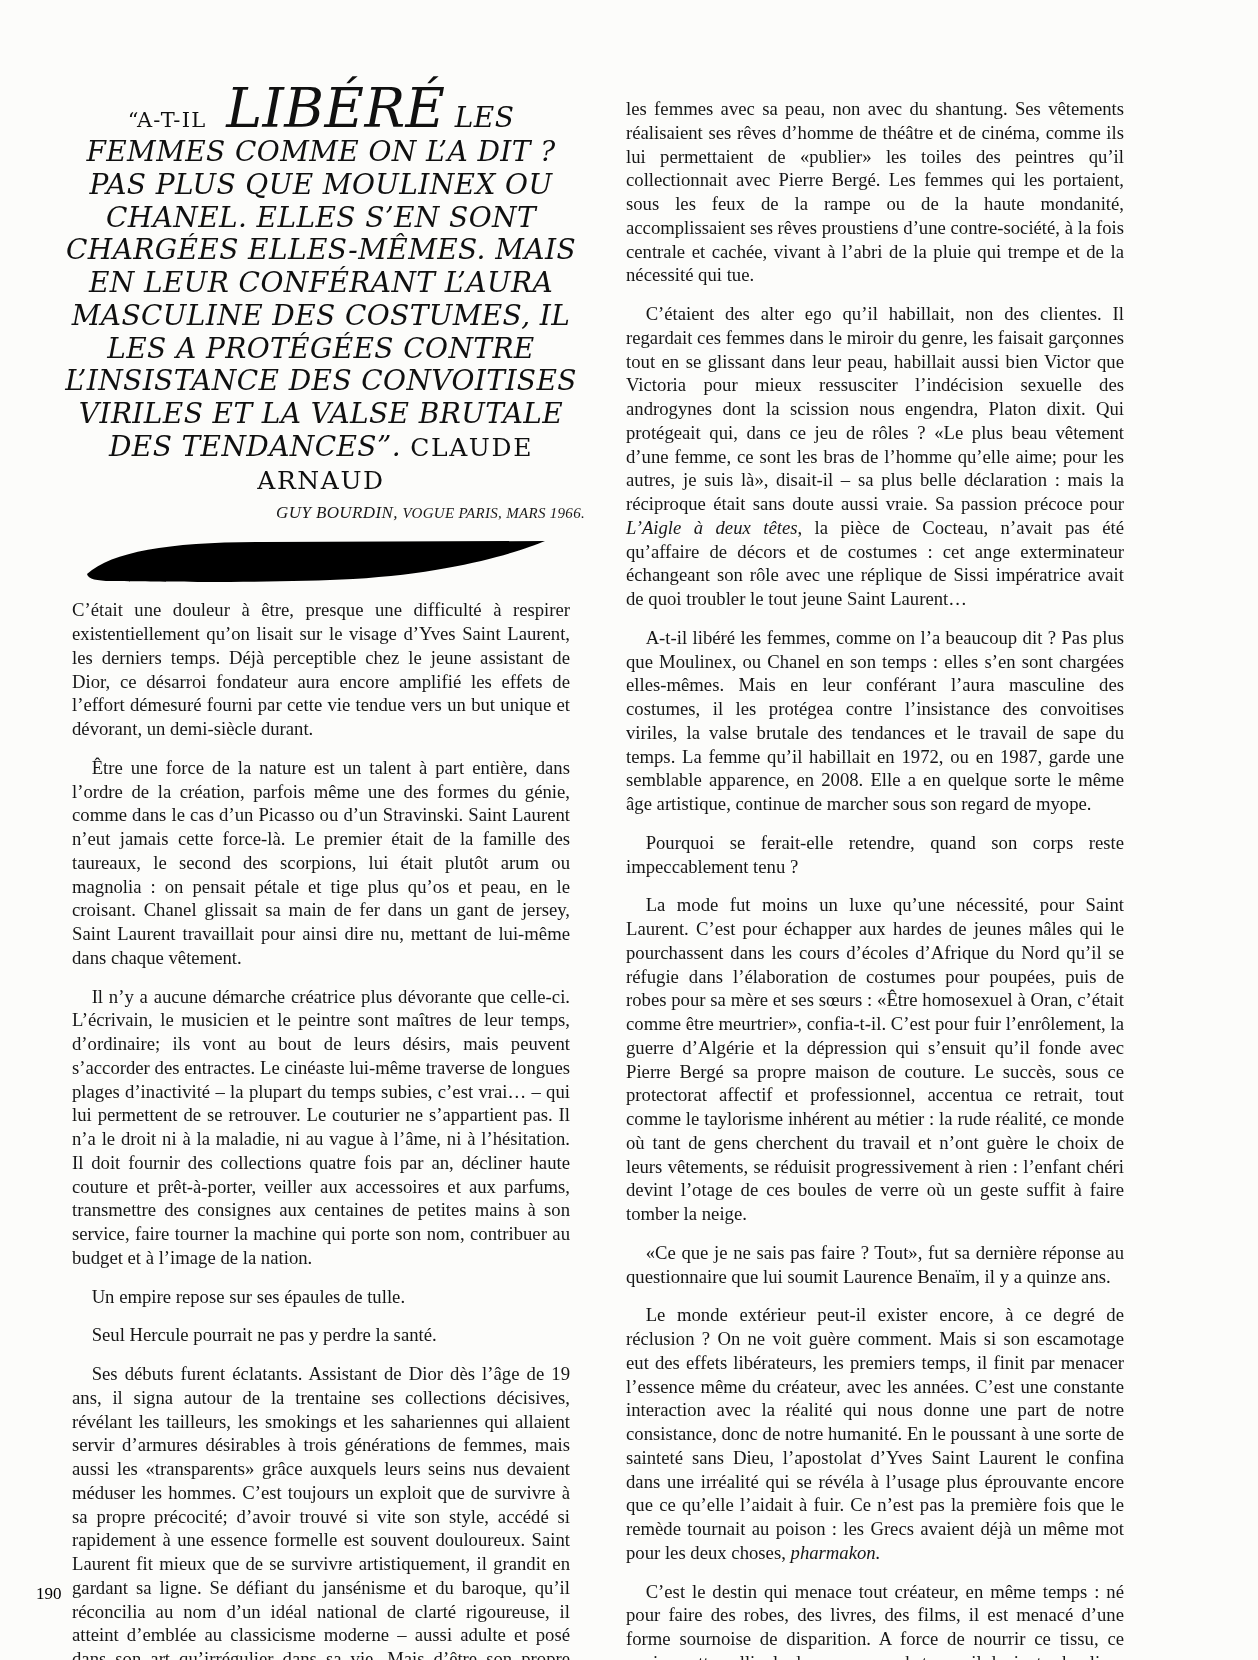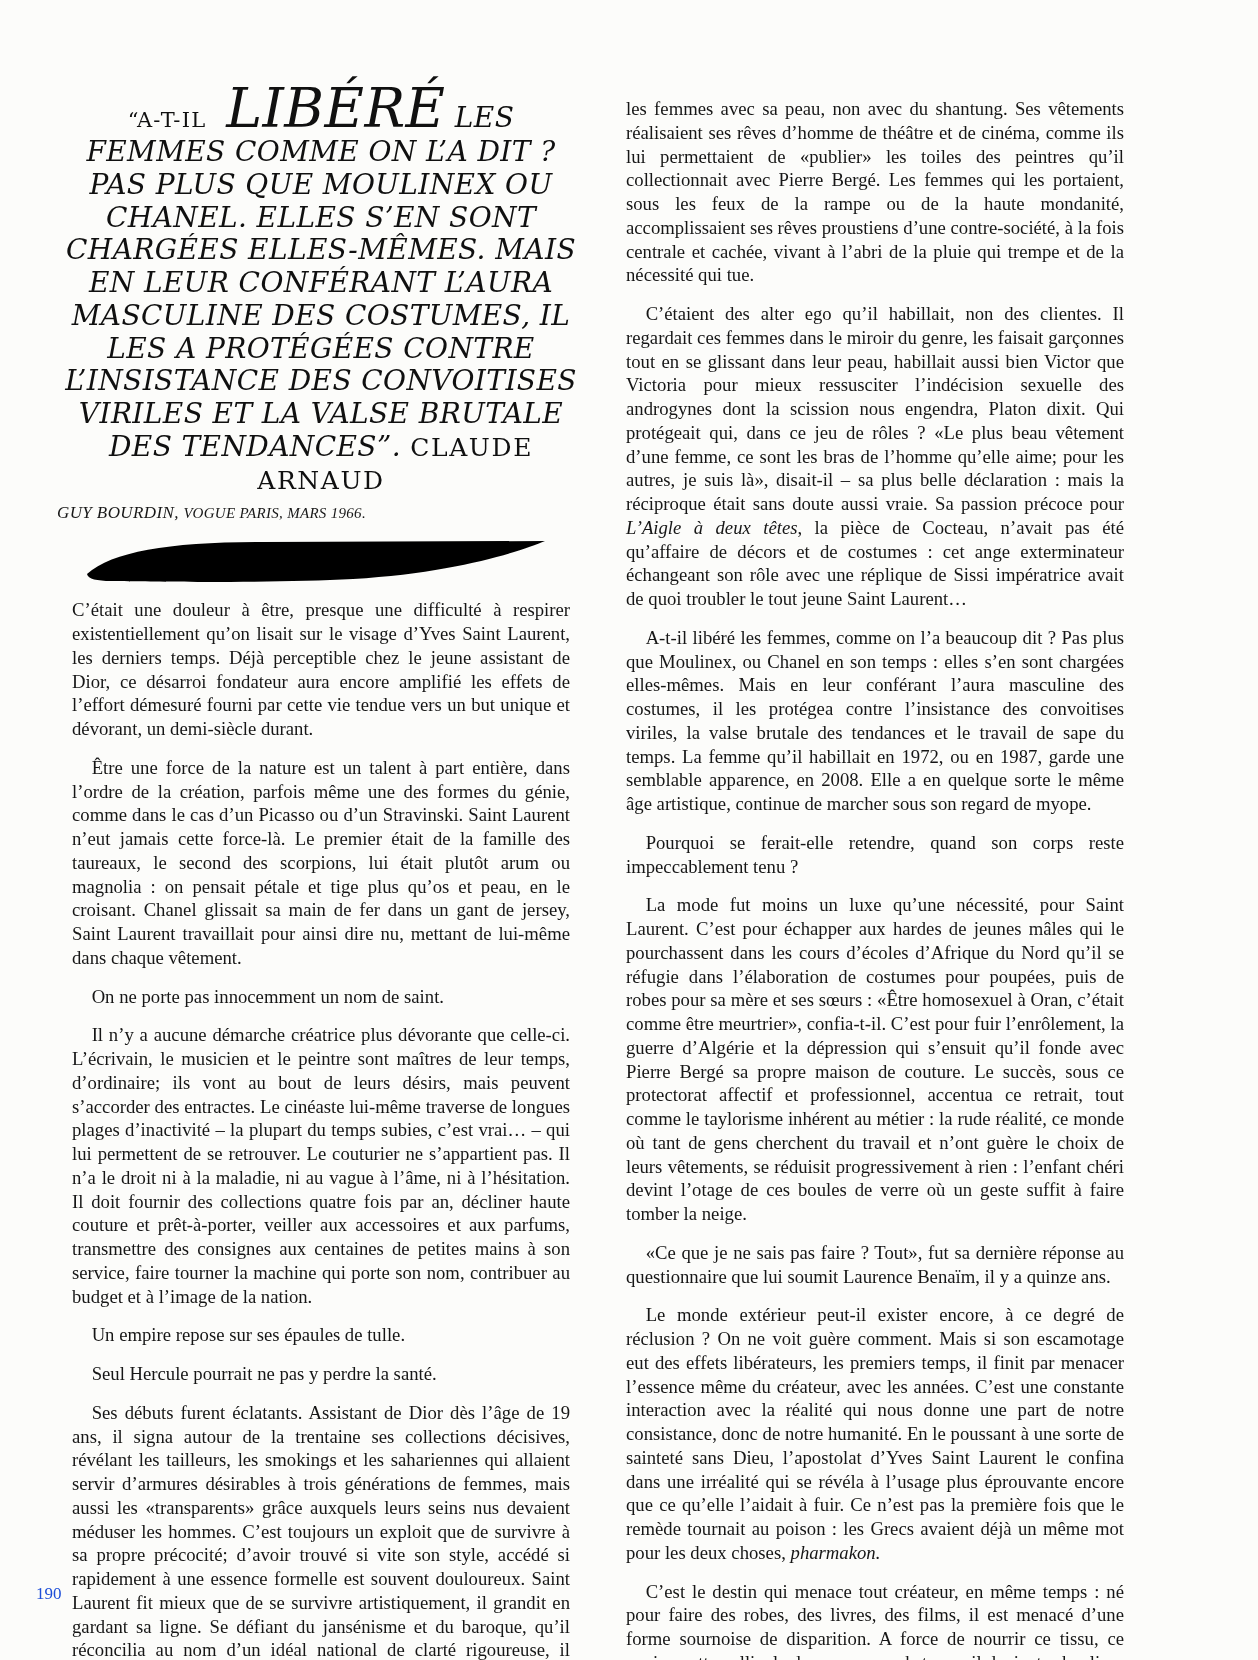--- a/index.html
+++ b/index.html
@@ -43,21 +43,21 @@
     letter-spacing: 0.5px;
     line-height: 1;
     margin-left: 12px;
   }
   .pq-author {
     font-style: normal;
     font-size: 25px;
     letter-spacing: 1.6px;
   }
   .credit {
-    text-align: left;
+    text-align: right;
     margin-top: 7px;
     font-style: italic;
     color: #181818;
   }
   .credit-name { font-size: 17px; letter-spacing: 0.4px; }
   .credit-detail { font-variant: small-caps; font-size: 15px; letter-spacing: 0.3px; }
 
   
   .swoosh { display: block; margin: 16px 0 12px 28px; }
 
@@ -79,21 +79,21 @@
     border-bottom: 1.6px solid #3a3a3a;
     vertical-align: 0.28em;
     margin-left: 5px;
   }
 
   .folio {
     position: absolute;
     left: 36px;
     bottom: 56px;
     font-size: 17px;
-    color: #1d4ed8;
+    color: #000000;
   }
 </style>
 </head>
 <body>
 
 <div class="page">
   <div class="columns">
 
     <div class="col col-left">
       <div class="pullquote">
@@ -101,21 +101,20 @@
       </div>
       <div class="credit">
         <span class="credit-name">GUY BOURDIN, </span><span class="credit-detail">VOGUE PARIS, MARS 1966.</span>
       </div>
       <svg class="swoosh" width="462" height="44" viewBox="0 0 462 44" aria-hidden="true">
         <path d="M 2,35 C 28,12 86,3 178,3 L 460,2 C 436,12 372,34 268,40 C 190,44 70,43 26,42 C 12,42 3,40 2,35 Z" fill="#000"></path>
       </svg>
       <div class="body">
           <p class="flush">C’était une douleur à être, presque une difficulté à respirer existentiellement qu’on lisait sur le visage d’Yves Saint Laurent, les derniers temps. Déjà perceptible chez le jeune assistant de Dior, ce désarroi fondateur aura encore amplifié les effets de l’effort démesuré fourni par cette vie tendue vers un but unique et dévorant, un demi-siècle durant.</p>
           <p>Être une force de la nature est un talent à part entière, dans l’ordre de la création, parfois même une des formes du génie, comme dans le cas d’un Picasso ou d’un Stravinski. Saint Laurent n’eut jamais cette force-là. Le premier était de la famille des taureaux, le second des scorpions, lui était plutôt arum ou magnolia : on pensait pétale et tige plus qu’os et peau, en le croisant. Chanel glissait sa main de fer dans un gant de jersey, Saint Laurent travaillait pour ainsi dire nu, mettant de lui-même dans chaque vêtement.</p>
-          <p>On ne porte pas innocemment un nom de saint.</p>
           <p>Il n’y a aucune démarche créatrice plus dévorante que celle-ci. L’écrivain, le musicien et le peintre sont maîtres de leur temps, d’ordinaire; ils vont au bout de leurs désirs, mais peuvent s’accorder des entractes. Le cinéaste lui-même traverse de longues plages d’inactivité – la plupart du temps subies, c’est vrai… – qui lui permettent de se retrouver. Le couturier ne s’appartient pas. Il n’a le droit ni à la maladie, ni au vague à l’âme, ni à l’hésitation. Il doit fournir des collections quatre fois par an, décliner haute couture et prêt-à-porter, veiller aux accessoires et aux parfums, transmettre des consignes aux centaines de petites mains à son service, faire tourner la machine qui porte son nom, contribuer au budget et à l’image de la nation.</p>
           <p>Un empire repose sur ses épaules de tulle.</p>
           <p>Seul Hercule pourrait ne pas y perdre la santé.</p>
           <p>Ses débuts furent éclatants. Assistant de Dior dès l’âge de 19 ans, il signa autour de la trentaine ses collections décisives, révélant les tailleurs, les smokings et les sahariennes qui allaient servir d’armures désirables à trois générations de femmes, mais aussi les «transparents» grâce auxquels leurs seins nus devaient méduser les hommes. C’est toujours un exploit que de survivre à sa propre précocité; d’avoir trouvé si vite son style, accédé si rapidement à une essence formelle est souvent douloureux. Saint Laurent fit mieux que de se survivre artistiquement, il grandit en gardant sa ligne. Se défiant du jansénisme et du baroque, qu’il réconcilia au nom d’un idéal national de clarté rigoureuse, il atteint d’emblée au classicisme moderne – aussi adulte et posé dans son art qu’irrégulier dans sa vie. Mais d’être son propre continuateur, trente ans durant, ne dut pas être toujours facile : Saint Laurent n’eut même pas la marge de transgression offerte d’ordinaire au successeur.</p>
           <p>Sous la ligne classique se perpétuait le rêve romantique d’un créateur se consumant dans son œuvre. Saint Laurent habillait</p>
         </div>
     </div>
 
     <div class="col col-right">
       <div class="body">

